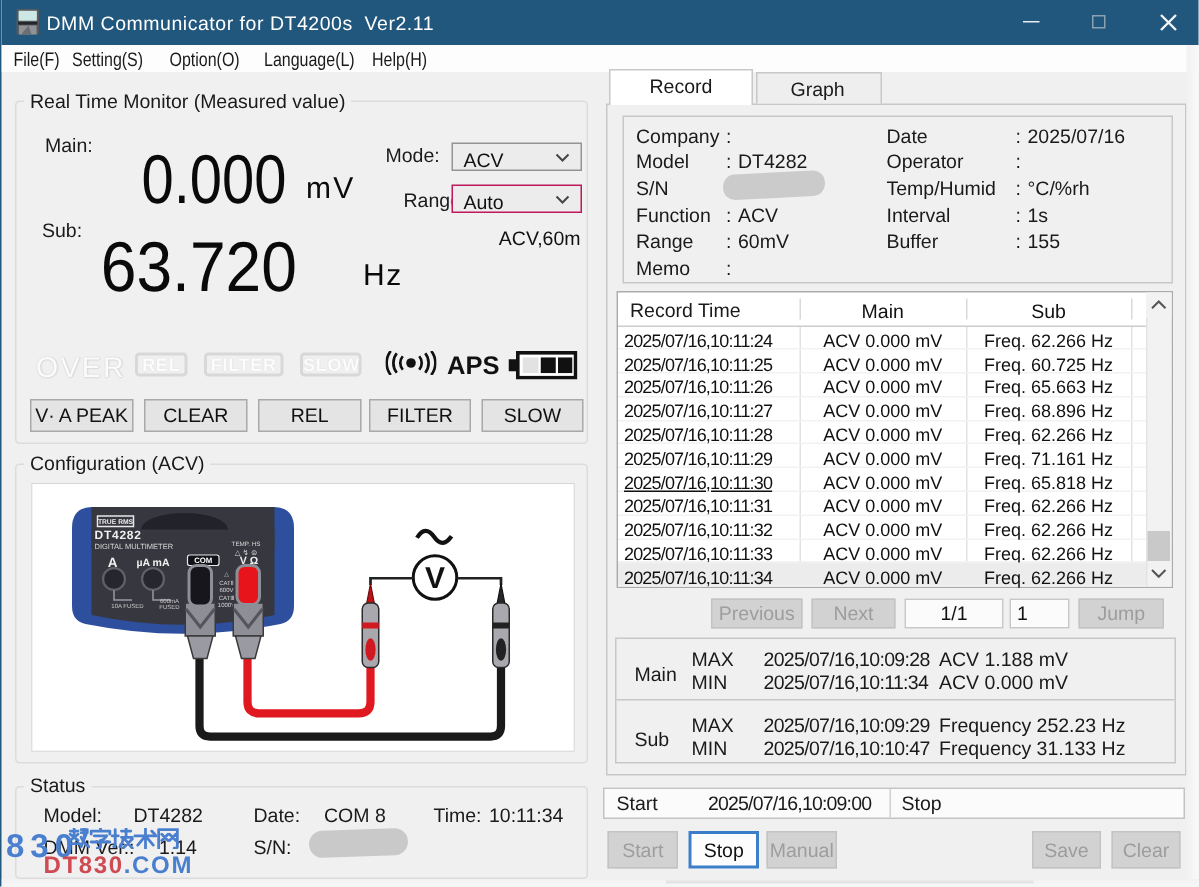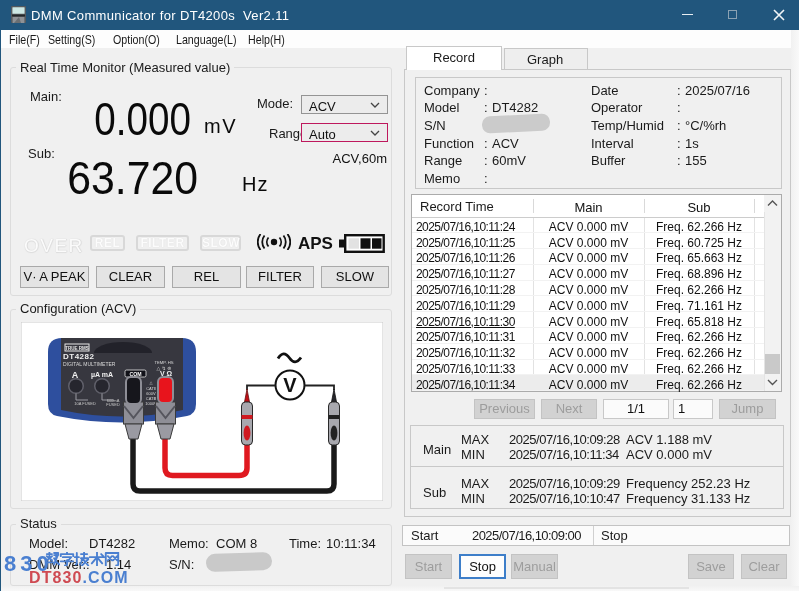--- a/index.html
+++ b/index.html
@@ -149,21 +149,21 @@
  <rect x="307.5" y="80" width="11" height="43" rx="4" fill="#a8a8ae" stroke="#2a2a2a" stroke-width="1"></rect>
  <rect x="307.5" y="93" width="11" height="4" fill="#222"></rect>
  <ellipse cx="313" cy="111" rx="3.4" ry="7.5" fill="#222"></ellipse>
 </g>
 </svg>
 
 <div class="gb" style="left:9px;top:524px;width:382px;height:62px;"></div>
 <div class="gbt" style="left:15px;top:517px;">Status</div>
 <div class="lbl" style="left:28px;top:537px;">Model:</div>
 <div class="lbl" style="left:88px;top:537px;">DT4282</div>
-<div class="lbl" style="left:168px;top:537px;">Memo:</div>
+<div class="lbl" style="left:168px;top:537px;">Date:</div>
 <div class="lbl" style="left:215px;top:537px;">COM 8</div>
 <div class="lbl" style="left:288px;top:537px;">Time:</div>
 <div class="lbl" style="left:325px;top:537px;">10:11:34</div>
 <div class="lbl" style="left:28px;top:558px;">DMM Ver.:</div>
 <div class="lbl" style="left:105px;top:558px;">1.14</div>
 <div class="lbl" style="left:168px;top:558px;">S/N:</div>
 <div class="ab" style="left:205px;top:553px;width:66px;height:18px;background:#c9c9c9;border-radius:9px;transform:rotate(-2deg);"></div>
 
 <div class="ab" style="left:403px;top:69px;width:387px;height:448px;border:1px solid #c8c8c8;background:#f0f0f0;"></div>
 <div class="ab" style="left:405px;top:46px;width:96px;height:24px;background:#fff;border:1px solid #c8c8c8;border-bottom:none;"></div>

